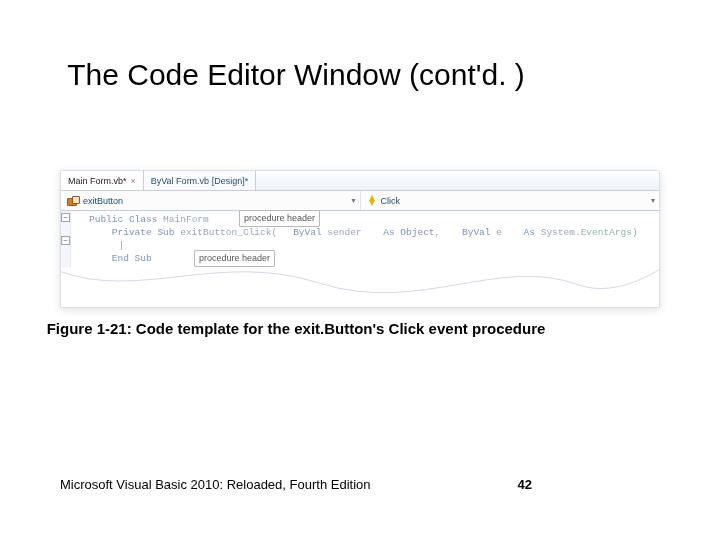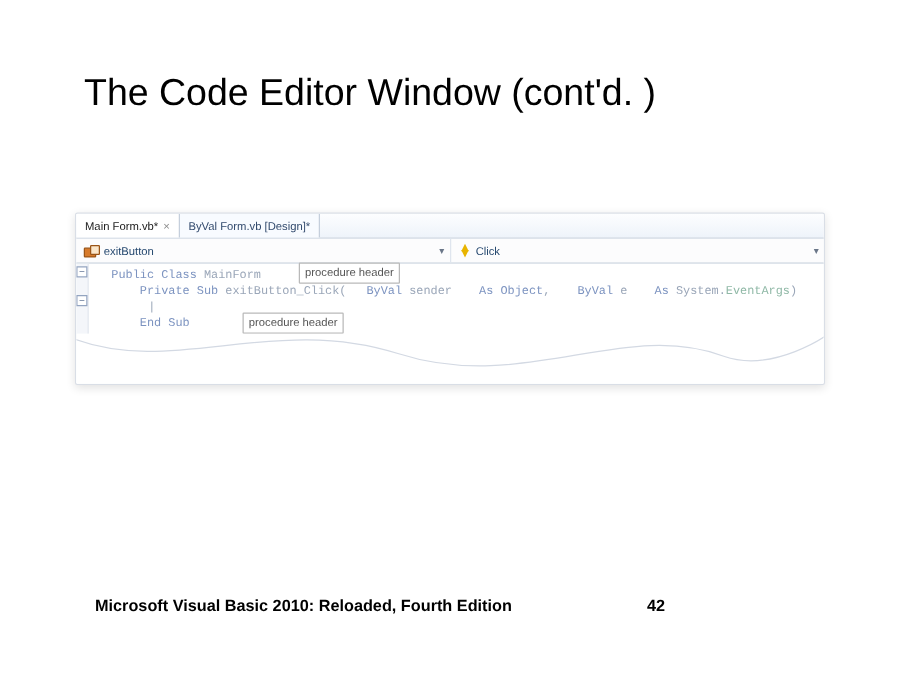--- a/index.html
+++ b/index.html
@@ -37,21 +37,21 @@
   .code .kw { color: #7c93c0; margin-left: 16px; }
   .code .type { color: #8fb8a6; }
   .code .line { white-space: pre; }
   .callout { display: inline-block; border: 1px solid #b9b9b9; background: #fff; color: #555; padding: 1px 4px; font-family: Arial, sans-serif; font-size: 9px; border-radius: 1px; }
   .co1 { position: absolute; left: 168px; top: -1px; }
   .co2 { position: absolute; left: 123px; top: 39px; }
   
   .torn { height: 40px; background: #fff; position: relative; overflow: hidden; }
   .torn svg { position: absolute; left: -2px; right: -2px; top: -6px; width: 604px; height: 48px; }
   .caption { position: absolute; top: 320px; left: 0; right: 0; text-align: center; font-size: 15px; font-weight: 700; }
-  .footer-left { position: absolute; left: 76px; bottom: 48px; font-size: 13px; font-weight: 700; }
+  .footer-left { position: absolute; left: 60px; bottom: 48px; font-size: 13px; font-weight: 400; }
   .footer-right { position: absolute; right: 60px; bottom: 48px; font-size: 13px; font-weight: 700; }
 </style>
 </head>
 <body>
 
 <div class="slide">
   <h1 class="title">The Code Editor Window (cont'd. )</h1>
 
   <div class="figure-wrap">
     <div class="editor">
@@ -96,15 +96,16 @@
 
       <div class="torn">
         <svg viewBox="0 0 604 48" preserveAspectRatio="none">
           <path d="M0,10 C80,40 160,-10 260,22 C360,54 440,-6 520,24 C560,38 604,6 604,6 L604,48 L0,48 Z" fill="#ffffff"></path>
           <path d="M0,10 C80,40 160,-10 260,22 C360,54 440,-6 520,24 C560,38 604,6 604,6" fill="none" stroke="#d3d9e3" stroke-width="1"></path>
         </svg>
       </div>
     </div>
   </div>
 
+  <div class="caption">Figure 1-21: Code template for the exit.Button's Click event procedure</div>
   <div class="footer-left">Microsoft Visual Basic 2010: Reloaded, Fourth Edition</div>
   <div class="footer-right">42</div>
 </div>
 
 </body></html>

